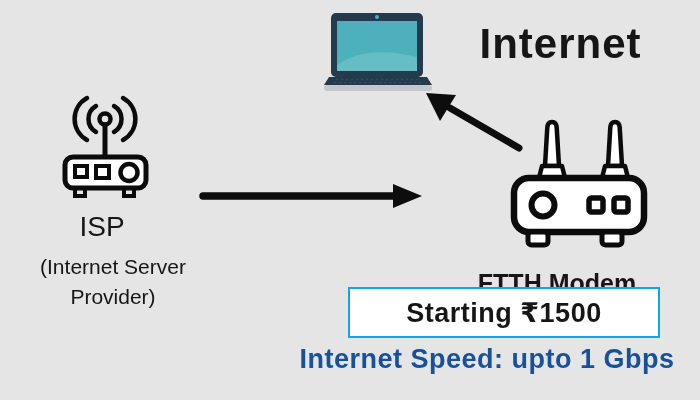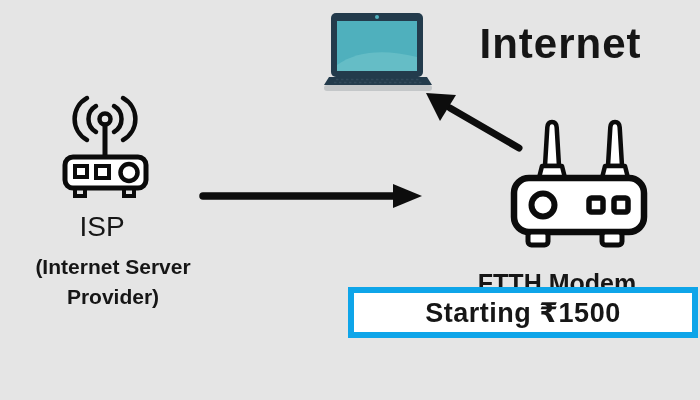--- a/index.html
+++ b/index.html
@@ -25,39 +25,39 @@
   }
 
   
   .isp-icon-wrap { left: 52px; top: 93px; width: 106px; height: 106px; }
   .isp-title {
     left: 32px; top: 211px; width: 140px;
     font-size: 28px; font-weight: normal; color: #161616; text-align: center;
   }
   .isp-subtitle {
     left: 8px; top: 252px; width: 210px;
-    font-size: 21px; font-weight: bold; color: #161616;
+    font-size: 21px; font-weight: normal; color: #161616;
     text-align: center; line-height: 30px;
   }
 
   
   .h-arrow-wrap    { left: 194px; top: 180px; width: 236px; height: 32px; }
   .diag-arrow-wrap { left: 416px; top: 84px;  width: 120px; height: 74px; }
 
   
   .modem-wrap { left: 507px; top: 116px; width: 144px; height: 132px; }
   .ftth-label {
     left: 460px; top: 245px; width: 194px;
     font-size: 25px; font-weight: bold; color: #161616; text-align: center; margin-top: 24px;
   }
 
   
   .price-box {
-    left: 348px; top: 287px; width: 350px; height: 51px;
-    border: 6px solid #0ea5e9; background: #ffffff;
+    left: 348px; top: 287px; width: 312px; height: 51px;
+    border: 2px solid #0ea5e9; background: #ffffff;
     display: flex; align-items: center; justify-content: center;
   }
   .price-label {
     font-size: 27px; font-weight: bold; color: #161616;
     letter-spacing: 0.5px;
   }
   .speed-label {
     left: 282px; top: 344px; width: 410px;
     font-size: 27px; font-weight: bold; color: #17519C;
     text-align: center; letter-spacing: 0.5px;
@@ -152,14 +152,15 @@
       <rect x="95" y="116" width="20" height="13" rx="3.5" stroke-width="5"></rect>
     </svg>
   </div>
 
   <div class="abs ftth-label">FTTH Modem</div>
 
   <div class="abs price-box">
     <span class="price-label">Starting ₹1500</span>
   </div>
 
+  <div class="abs speed-label">Internet Speed: upto 1 Gbps</div>
 
 </div>
 
 </body></html>

